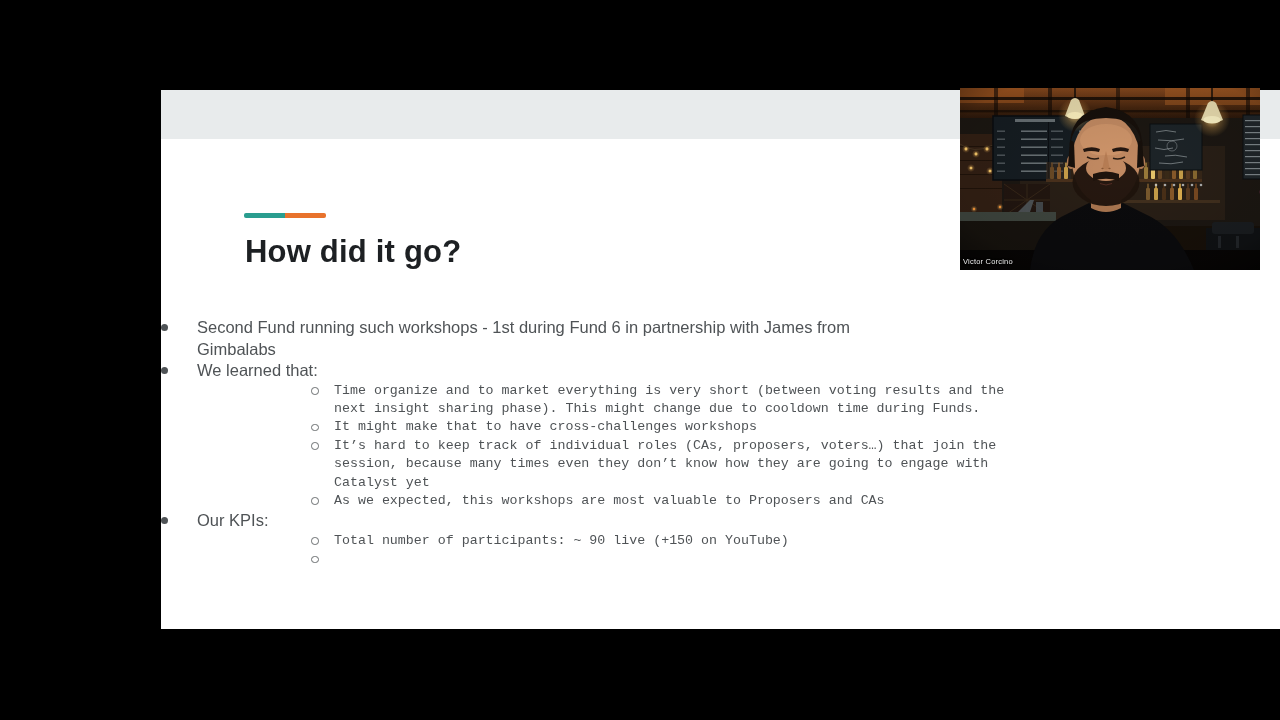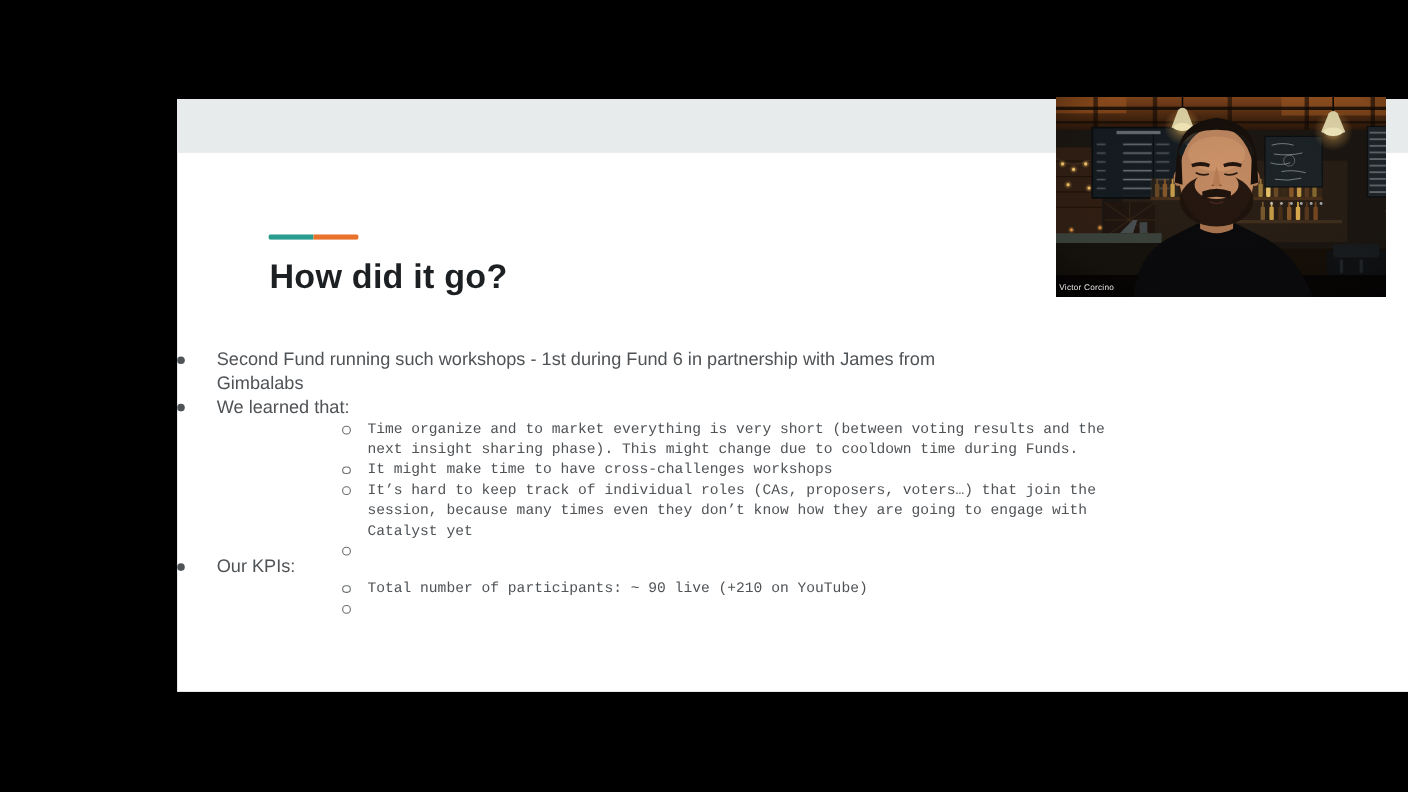--- a/index.html
+++ b/index.html
@@ -87,44 +87,45 @@
         <li class="bullet-item level-2">
     <span class="marker-box">
             <span class="marker marker-ring"></span>
           </span>
     <span class="btext">Time organize and to market everything is very short (between voting results and the next insight sharing phase). This might change due to cooldown time during Funds.</span>
   </li>
         <li class="bullet-item level-2">
     <span class="marker-box">
             <span class="marker marker-ring"></span>
           </span>
-    <span class="btext">It might make time to have cross-challenges workshops</span>
+    <span class="btext">It might make that to have cross-challenges workshops</span>
   </li>
         <li class="bullet-item level-2">
     <span class="marker-box">
             <span class="marker marker-ring"></span>
           </span>
     <span class="btext">It’s hard to keep track of individual roles (CAs, proposers, voters…) that join the session, because many times even they don’t know how they are going to engage with Catalyst yet</span>
   </li>
         <li class="bullet-item level-2">
     <span class="marker-box">
             <span class="marker marker-ring"></span>
           </span>
+    <span class="btext">As we expected, this workshops are most valuable to Proposers and CAs</span>
   </li>
         <li class="bullet-item level-1">
     <span class="marker-box">
             <span class="marker marker-dot"></span>
           </span>
     <span class="btext">Our KPIs:</span>
   </li>
         <li class="bullet-item level-2">
     <span class="marker-box">
             <span class="marker marker-ring"></span>
           </span>
-    <span class="btext">Total number of participants: ~ 90 live (+210 on YouTube)</span>
+    <span class="btext">Total number of participants: ~ 90 live (+150 on YouTube)</span>
   </li>
         <li class="bullet-item level-2">
     <span class="marker-box">
             <span class="marker marker-ring"></span>
           </span>
   </li>
       </ul>
   </div>
 
   <div class="webcam">

